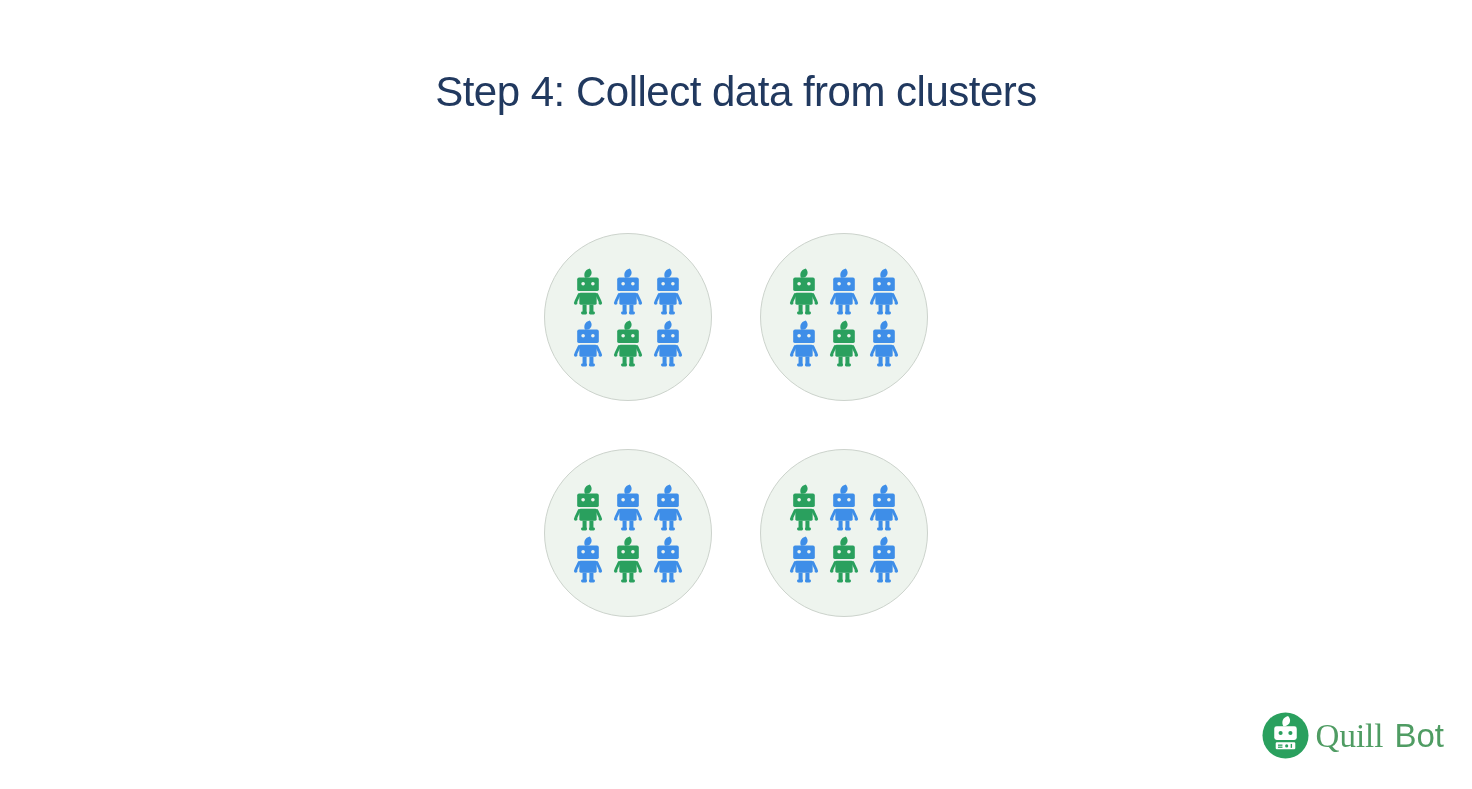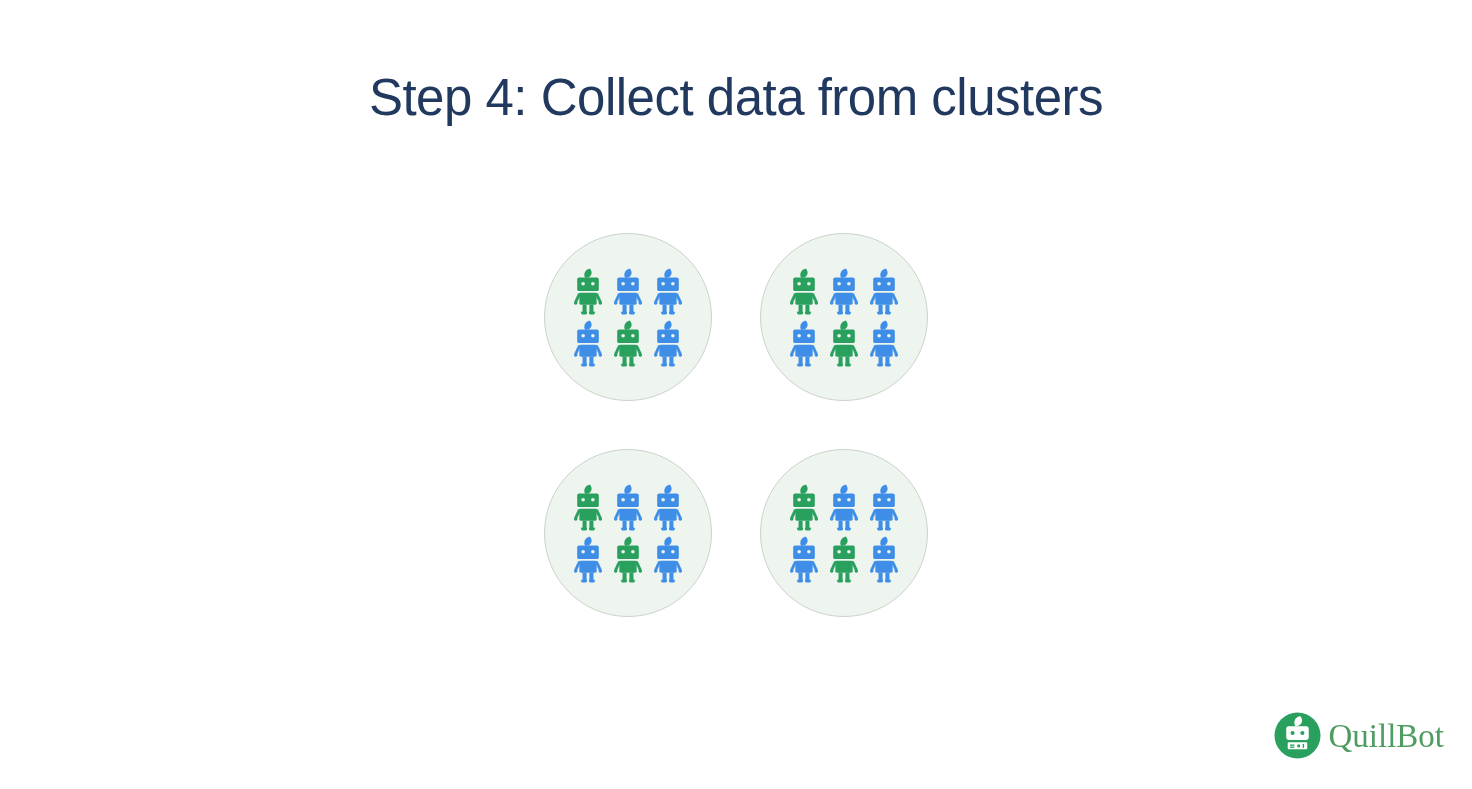--- a/index.html
+++ b/index.html
@@ -9,21 +9,21 @@
     background: var(--page-bg, #ffffff);
     font-family: "Liberation Sans", sans-serif;
     overflow: hidden;
   }
   .page-title {
     position: absolute;
     top: 68px;
     left: 0;
     width: 100%;
     text-align: center;
-    font-size: 51px;
+    font-size: 42px;
     font-weight: 400;
     letter-spacing: -0.5px;
     color: var(--title-color, #21395f);
   }
   .cluster-grid {
     position: absolute;
     top: 233px;
     left: 50%;
     transform: translateX(-50%);
     display: grid;
@@ -64,21 +64,21 @@
   .brand-icon .disc { fill: currentColor; }
   .brand-icon .white { fill: #ffffff; }
   .brand-icon .accent { fill: currentColor; }
   .brand-text {
     font-size: 33px;
     color: var(--brand-text, #4f9c63);
     line-height: 1;
     white-space: nowrap;
   }
   .brand-text .quill-part { font-family: "Liberation Serif", serif; text-align: right; }
-  .brand-text .bot-part   { font-family: Liberation Serif, serif; font-weight: 500; }
+  .brand-text .bot-part   { font-family: Liberation Sans, sans-serif; font-weight: 500; margin-left: 11px; }
 </style>
 </head>
 <body>
 
 <main>
   <h1 class="page-title">Step 4: Collect data from clusters</h1>
 
   <section class="cluster-grid">
       <div class="cluster">
         <div class="robot-row">

